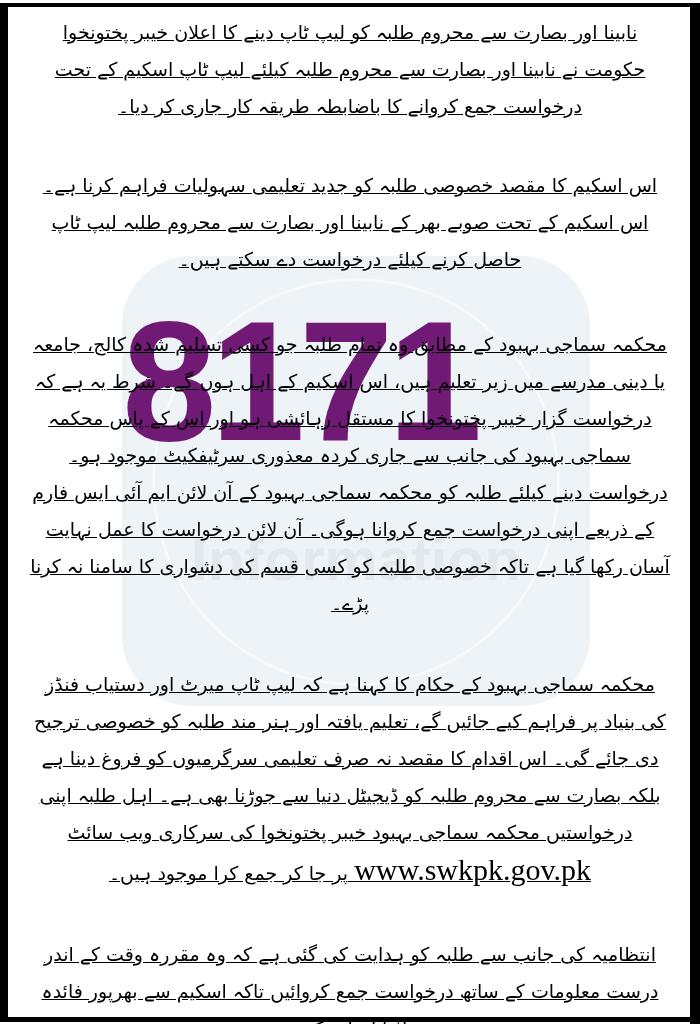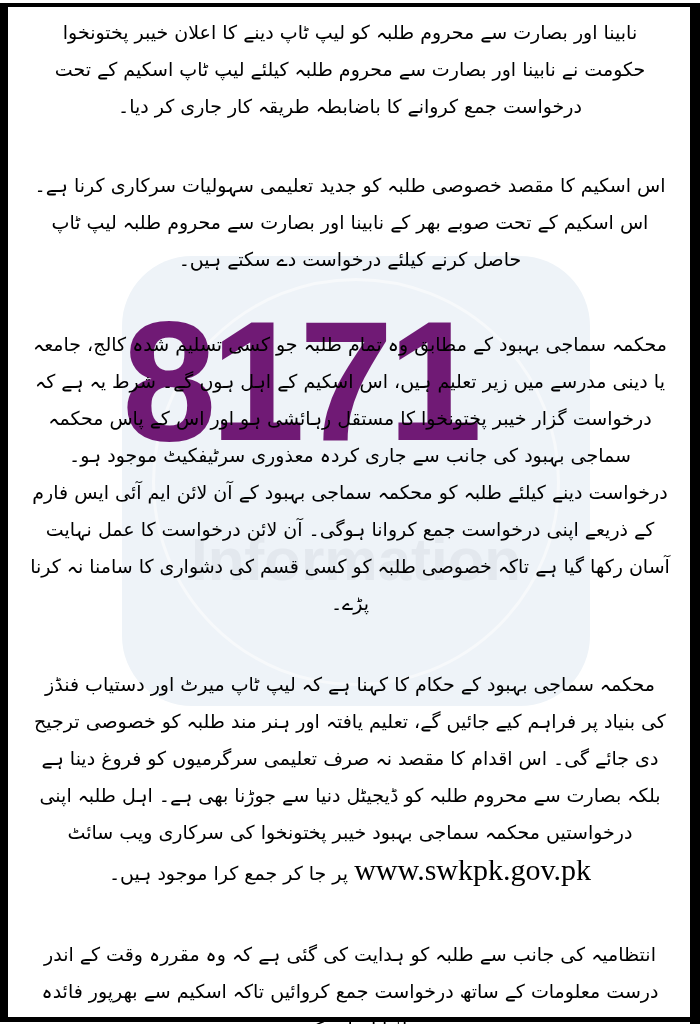--- a/index.html
+++ b/index.html
@@ -30,21 +30,21 @@
     color: #e3e8ee; line-height: 1;
   }
   .wm-info { top: 250px; margin-top: 24px; }
   .wm-portal { top: 315px; }
   .content {
     position: absolute; left: 30px; right: 30px; top: 14px; z-index: 1;
     direction: rtl; text-align: center; color: #000;
   }
   .para {
     font-family: "DejaVu Sans", sans-serif; font-size: 19px; line-height: 37px;
-    margin: 0 0 40px 0; text-align: center;
+    margin: 0 0 40px 0; text-align: center; text-decoration: underline;
   }
   .para .url {
     direction: ltr; unicode-bidi: embed;
     font-family: "Liberation Serif", serif; font-size: 30px;
   }
   .p1 { margin-bottom: 42px; }
   .p2 { margin-bottom: 48px; }
   .p3 { margin-bottom: 44px; }
   .p4 { margin-bottom: 44px; }
 </style>
@@ -57,21 +57,21 @@
 <div class="frame-bottom"></div>
 
 <div class="watermark">
   <div class="wm-circle"></div>
   <div class="wm-number">8171</div>
   <div class="wm-text wm-info">Information</div>
 </div>
 
 <div class="content">
   <p class="para p1">نابینا اور بصارت سے محروم طلبہ کو لیپ ٹاپ دینے کا اعلان خیبر پختونخوا حکومت نے نابینا اور بصارت سے محروم طلبہ کیلئے لیپ ٹاپ اسکیم کے تحت درخواست جمع کروانے کا باضابطہ طریقہ کار جاری کر دیا۔</p>
-  <p class="para p2">اس اسکیم کا مقصد خصوصی طلبہ کو جدید تعلیمی سہولیات سرکاری کرنا ہے۔ اس اسکیم کے تحت صوبے بھر کے نابینا اور بصارت سے محروم طلبہ لیپ ٹاپ حاصل کرنے کیلئے درخواست دے سکتے ہیں۔</p>
+  <p class="para p2">اس اسکیم کا مقصد خصوصی طلبہ کو جدید تعلیمی سہولیات فراہم کرنا ہے۔ اس اسکیم کے تحت صوبے بھر کے نابینا اور بصارت سے محروم طلبہ لیپ ٹاپ حاصل کرنے کیلئے درخواست دے سکتے ہیں۔</p>
   <p class="para p3">محکمہ سماجی بہبود کے مطابق وہ تمام طلبہ جو کسی تسلیم شدہ کالج، جامعہ یا دینی مدرسے میں زیر تعلیم ہیں، اس اسکیم کے اہل ہوں گے۔ شرط یہ ہے کہ درخواست گزار خیبر پختونخوا کا مستقل رہائشی ہو اور اس کے پاس محکمہ سماجی بہبود کی جانب سے جاری کردہ معذوری سرٹیفکیٹ موجود ہو۔ درخواست دینے کیلئے طلبہ کو محکمہ سماجی بہبود کے آن لائن ایم آئی ایس فارم کے ذریعے اپنی درخواست جمع کروانا ہوگی۔ آن لائن درخواست کا عمل نہایت آسان رکھا گیا ہے تاکہ خصوصی طلبہ کو کسی قسم کی دشواری کا سامنا نہ کرنا پڑے۔</p>
   <p class="para p4">
     <span>محکمہ سماجی بہبود کے حکام کا کہنا ہے کہ لیپ ٹاپ میرٹ اور دستیاب فنڈز کی بنیاد پر فراہم کیے جائیں گے، تعلیم یافتہ اور ہنر مند طلبہ کو خصوصی ترجیح دی جائے گی۔ اس اقدام کا مقصد نہ صرف تعلیمی سرگرمیوں کو فروغ دینا ہے بلکہ بصارت سے محروم طلبہ کو ڈیجیٹل دنیا سے جوڑنا بھی ہے۔ اہل طلبہ اپنی درخواستیں محکمہ سماجی بہبود خیبر پختونخوا کی سرکاری ویب سائٹ</span>
     <span class="url">www.swkpk.gov.pk</span>
     <span>پر جا کر جمع کرا موجود ہیں۔</span>
   </p>
   <p class="para p5">انتظامیہ کی جانب سے طلبہ کو ہدایت کی گئی ہے کہ وہ مقررہ وقت کے اندر درست معلومات کے ساتھ درخواست جمع کروائیں تاکہ اسکیم سے بھرپور فائدہ اٹھایا جا سکے۔</p>
 </div>
 
 </body></html>

